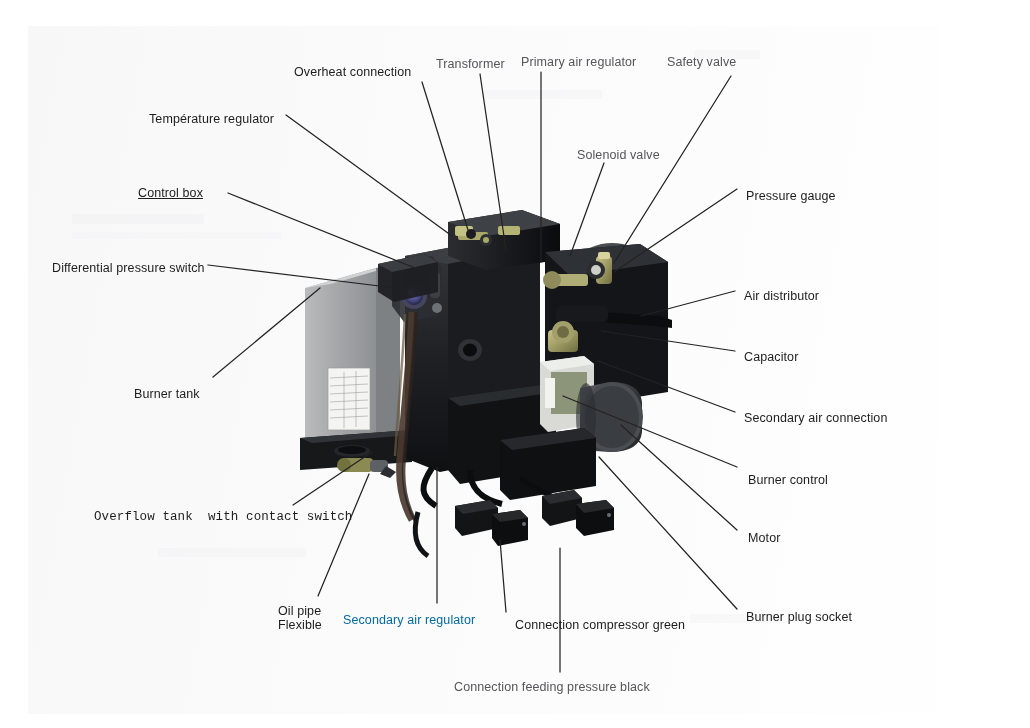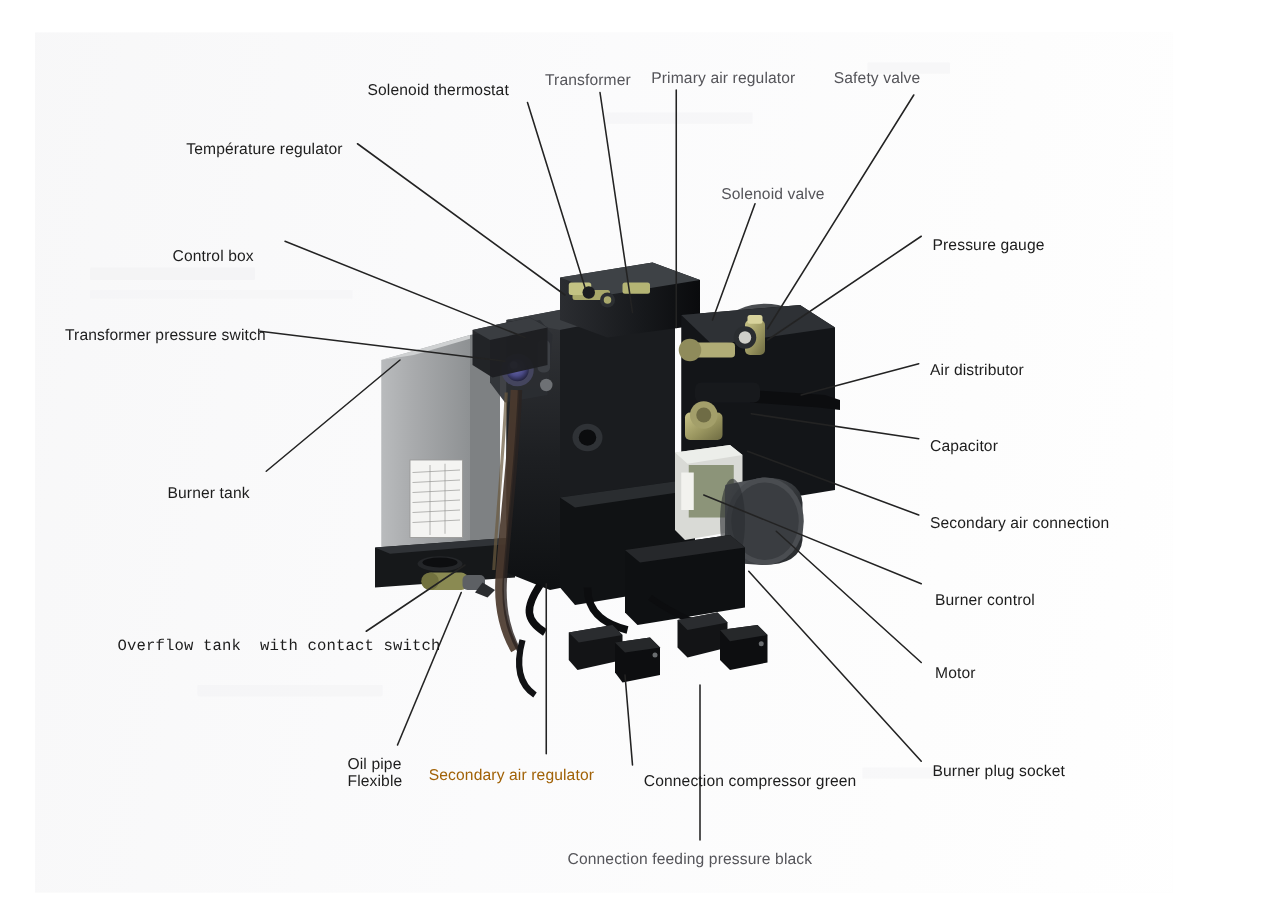--- a/index.html
+++ b/index.html
@@ -49,21 +49,21 @@
   .lbl {
     position: absolute;
     font-family: "Liberation Sans", sans-serif;
     font-size: 12.5px;
     line-height: 14px;
     color: #1d1d1d;
     white-space: pre;
     letter-spacing: .1px;
   }
   .lbl.faded { color: #55555a; }
-  .lbl.faded2{ color: #a16207; }
+  .lbl.faded2{ color: #0369a1; }
   
   .ghost {
     position: absolute;
     background: #f1f1f3;
     opacity: .75;
     border-radius: 1px;
   }
 </style>
 </head>
 <body>
@@ -287,29 +287,29 @@
       <line x1="293" y1="505" x2="372" y2="452"></line>
       <line x1="737" y1="530" x2="621" y2="425"></line>
       <line x1="318" y1="596" x2="369" y2="474"></line>
       <line x1="437" y1="603" x2="437" y2="467"></line>
       <line x1="506" y1="612" x2="500" y2="540"></line>
       <line x1="737" y1="609" x2="599" y2="457"></line>
       <line x1="560" y1="672" x2="560" y2="548"></line>
     </g>
   </svg>
 
-  <div class="lbl" style="left:294px; top:65px;">Solenoid thermostat</div>
+  <div class="lbl" style="left:294px; top:65px;">Overheat connection</div>
   <div class="lbl faded" style="left:436px; top:57px;">Transformer</div>
   <div class="lbl faded" style="left:521px; top:55px;">Primary air regulator</div>
   <div class="lbl faded" style="left:667px; top:55px;">Safety valve</div>
   <div class="lbl" style="left:149px; top:112px;">Température regulator</div>
   <div class="lbl faded" style="left:577px; top:148px;">Solenoid valve</div>
-  <div class="lbl" style="left:138px; top:198px;">Control box</div>
+  <div class="lbl" style="left:138px; top:186px;text-decoration:underline;">Control box</div>
   <div class="lbl" style="left:746px; top:189px;text-align:center;">Pressure gauge</div>
-  <div class="lbl" style="left:52px;  top:261px;">Transformer pressure switch</div>
+  <div class="lbl" style="left:52px;  top:261px;">Differential pressure switch</div>
   <div class="lbl" style="left:744px; top:289px;">Air distributor</div>
   <div class="lbl" style="left:744px; top:350px;">Capacitor</div>
   <div class="lbl" style="left:134px; top:374px;margin-top:13px;">Burner tank</div>
   <div class="lbl" style="left:744px; top:411px;">Secondary air connection</div>
   <div class="lbl" style="left:748px; top:473px;">Burner control</div>
   <div class="lbl" style="left:94px;  top:510px;font-family:Liberation Mono, monospace;">Overflow tank  with contact switch</div>
   <div class="lbl" style="left:748px; top:531px;">Motor</div>
 
   <div>
     <div class="lbl" style="left:278px; top:604px;">Oil pipe</div>

